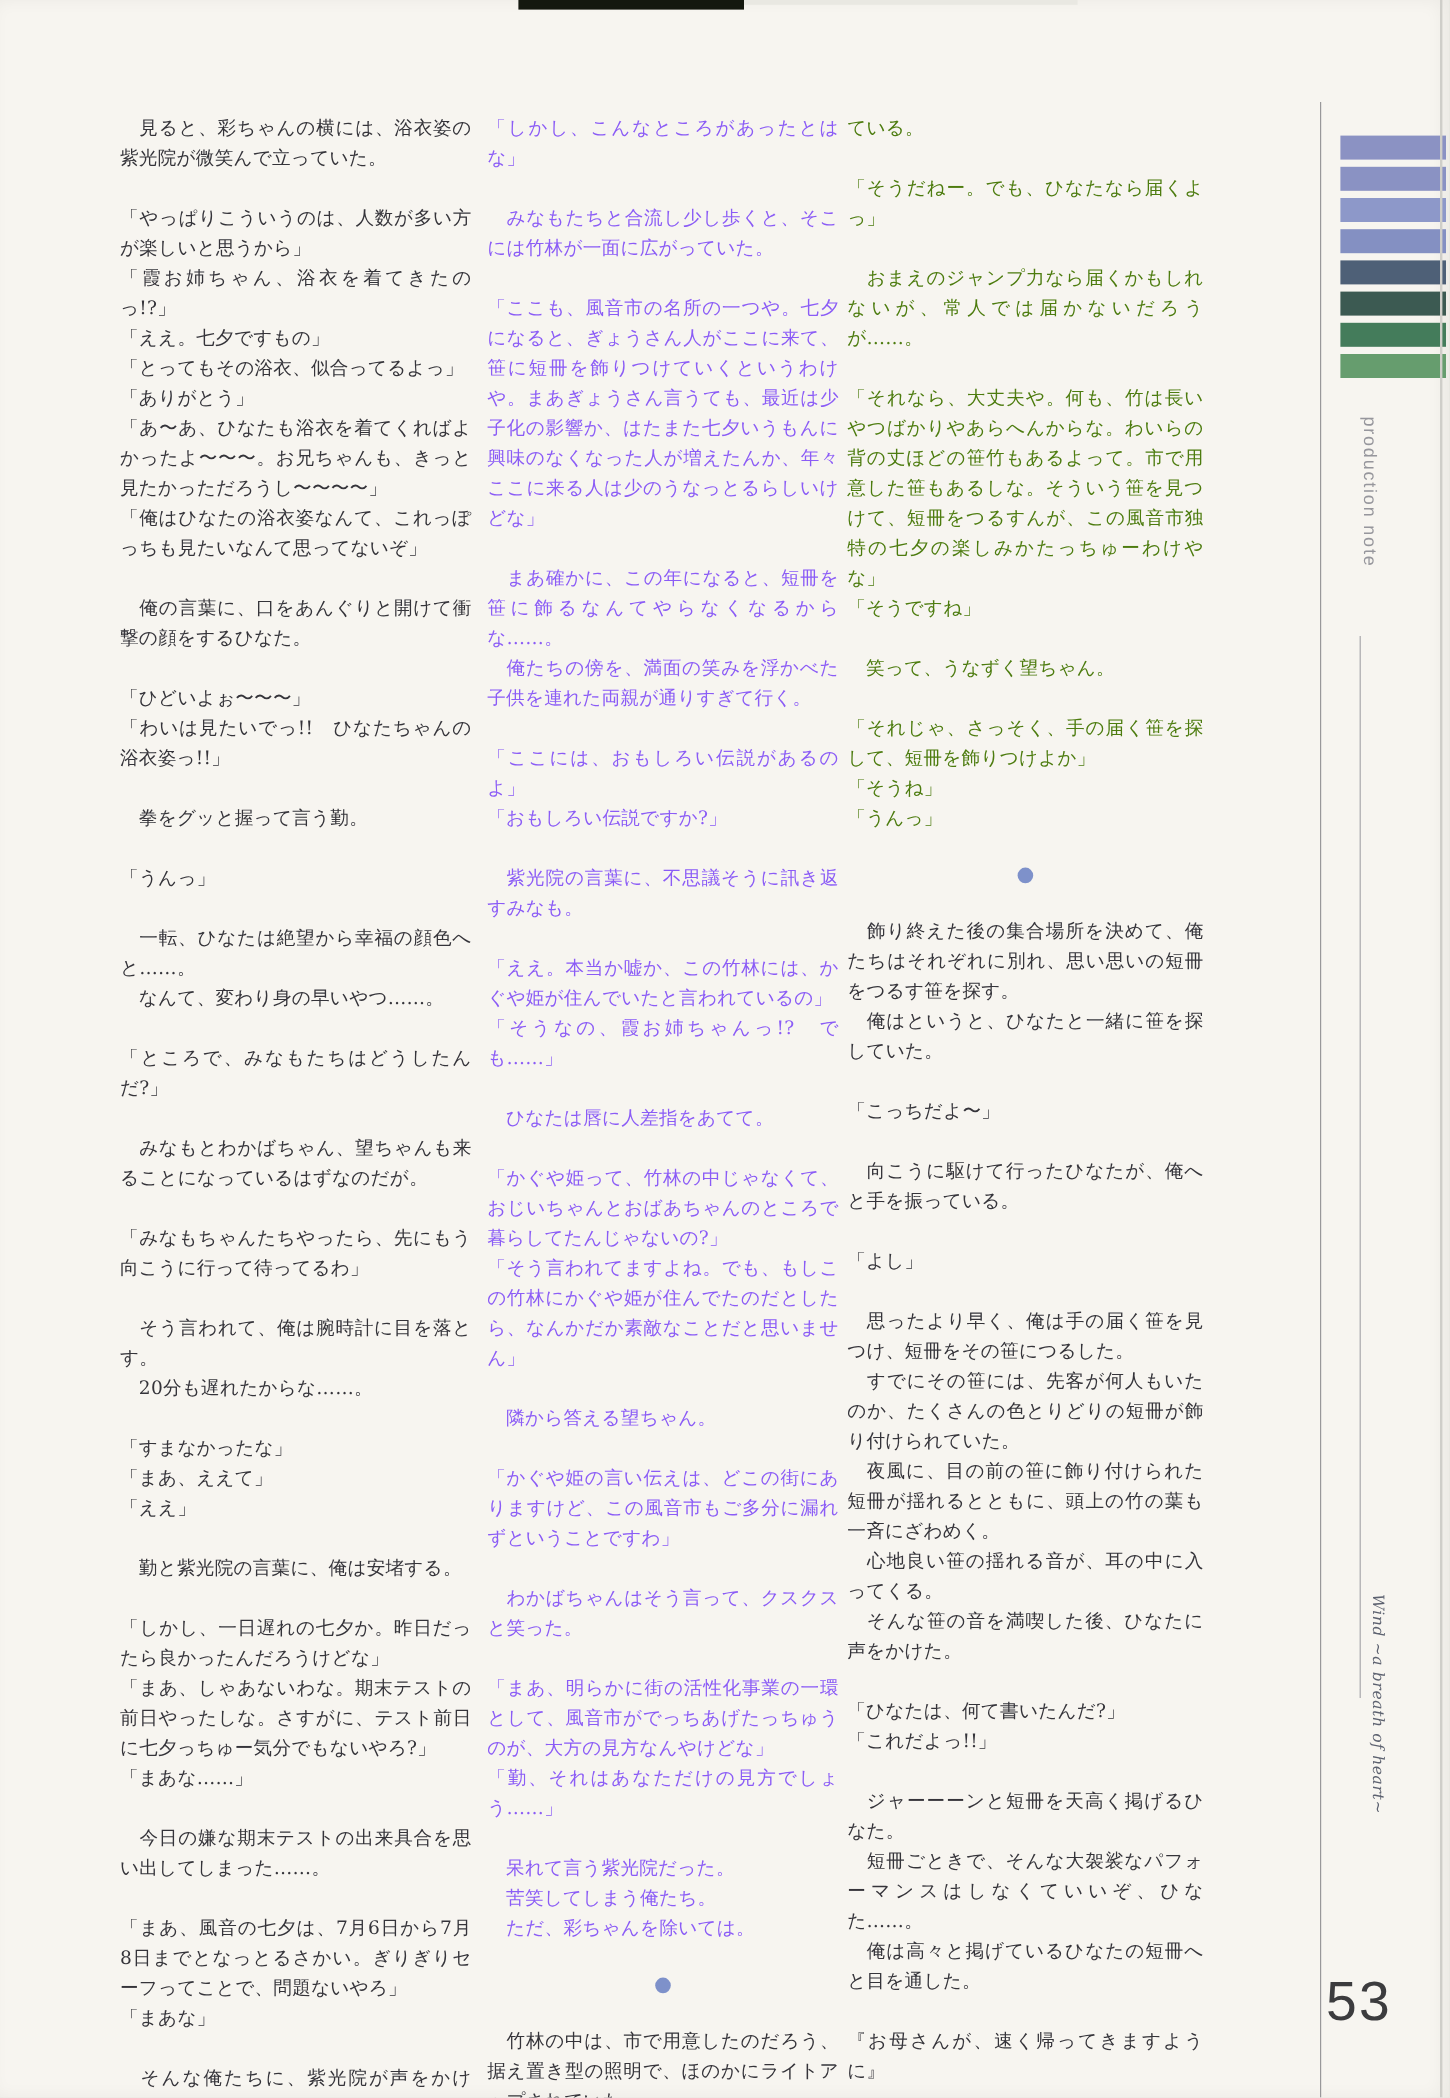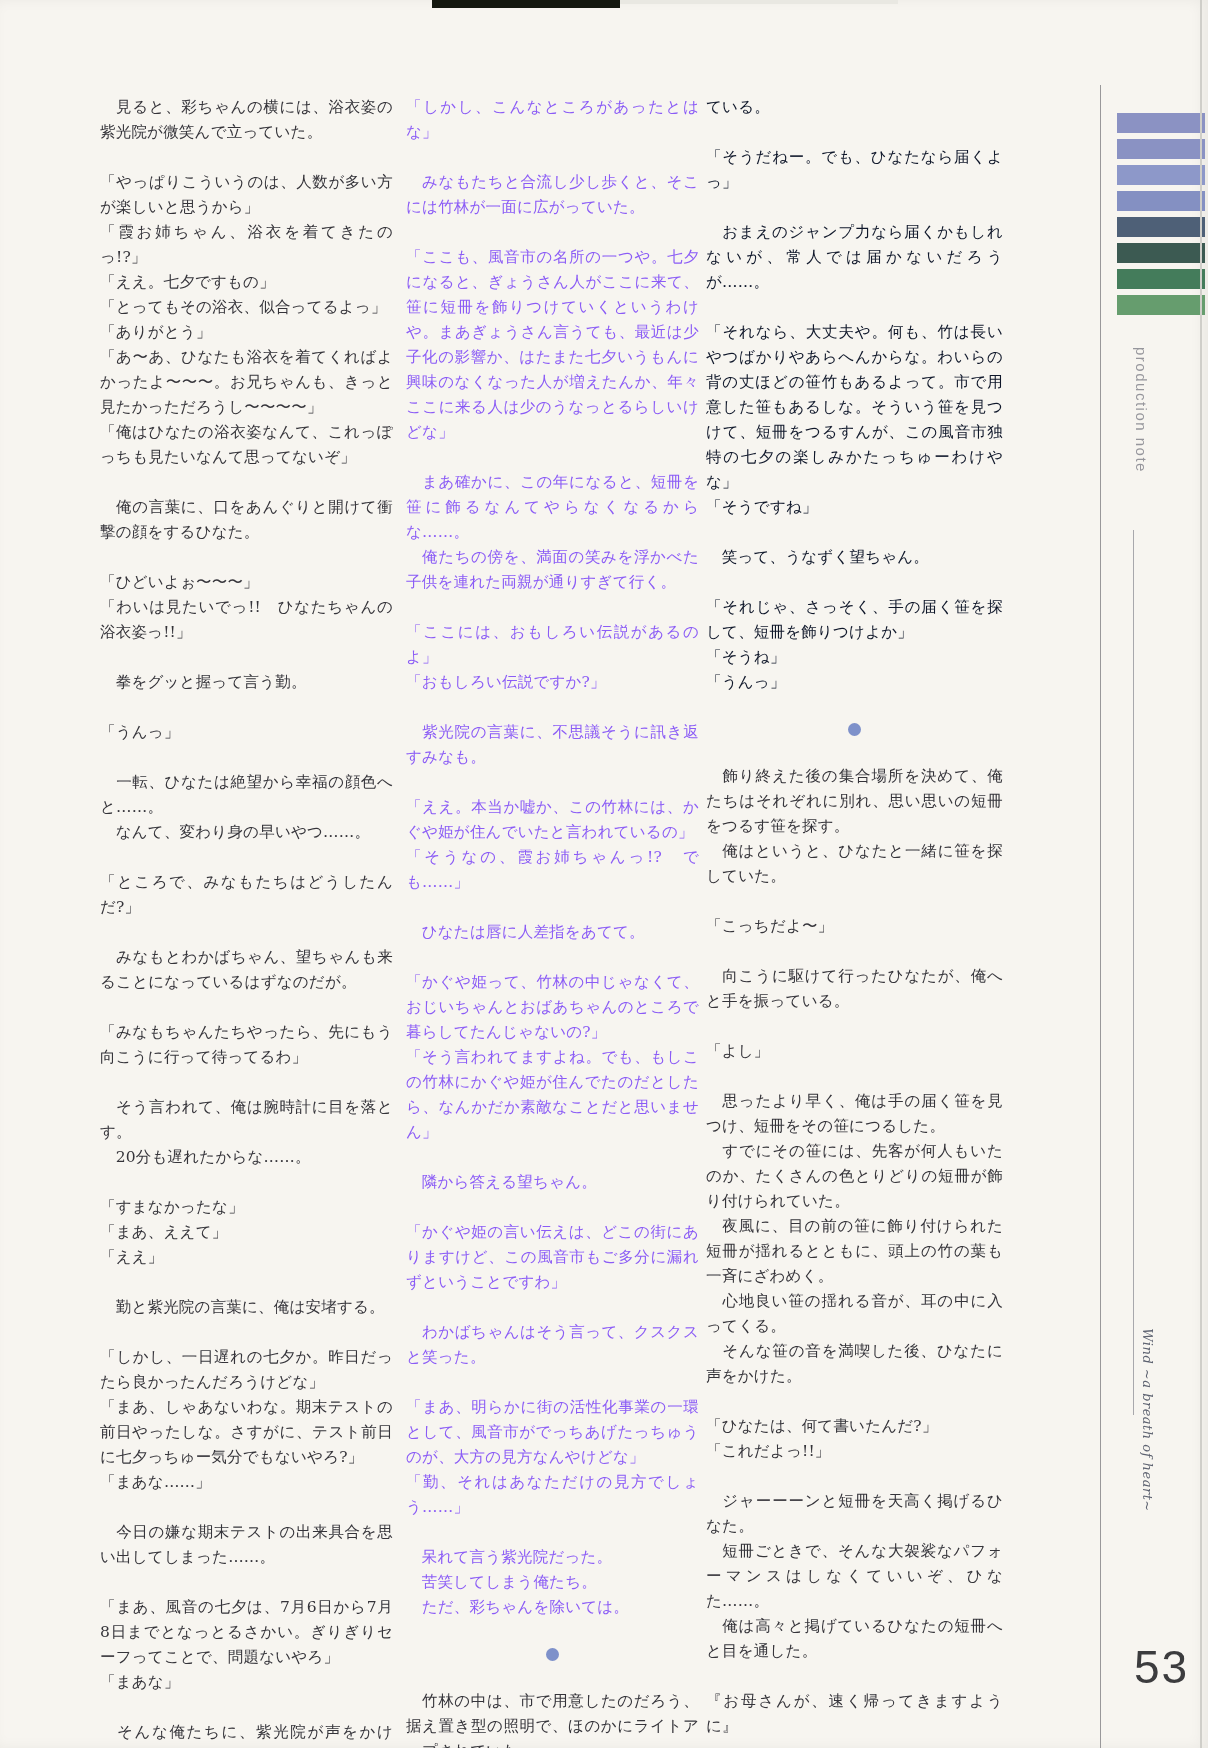--- a/index.html
+++ b/index.html
@@ -23,21 +23,21 @@
   .squares{position:absolute;left:1117px;top:113px;width:88px;display:flex;
            flex-direction:column;gap:6px;}
   .sq{width:88px;height:20px;}
   .production-note{position:absolute;left:1040px;top:400px;width:200px;height:20px;
                    transform:rotate(90deg);font-family:"Liberation Sans",sans-serif;
                    font-size:15px;color:#96969c;letter-spacing:1.5px;text-align:center;}
   .title-rule{position:absolute;left:1133px;top:530px;width:1px;height:885px;background:#a8a8ac;}
   .script-title{position:absolute;left:997px;top:1412px;width:300px;height:16px;
                 transform:rotate(90deg);font-family:"DejaVu Serif",serif;font-style:italic;
                 font-size:13px;color:#5d6270;text-align:center;letter-spacing:0.5px;}
-  .page-number{position:absolute;left:1134px;top:1640px;font-family:"Liberation Sans",sans-serif;
+  .page-number{position:absolute;left:1105px;top:1640px;font-family:"Liberation Sans",sans-serif;
                font-size:46px;font-weight:300;color:#3c3c3e;letter-spacing:2px;}
   .edge-shadow{position:absolute;left:1200px;top:0;width:2px;height:1748px;background:#cfcec9;}
 </style>
 </head>
 <body>
 
 <div class="page">
 
   <div class="strip-dark"></div>
   <div class="strip-light"></div>
@@ -139,21 +139,21 @@
 「しかし、竹がやけに長すぎないか……」
 
 　俺は周りを取り囲む竹を見上げながら言った。
 　竹は夜空を覆い隠さんとするばかりに、その身の丈を天高くへと伸ばしていた。
 
 「葉にとてもじゃないが、手が届かないだろ……」
 　竹の長さに合わせて、葉も空高くになっ</div>
   </div>
 
   <div class="col col3">
-    <div class="jp-text" style="color: #0f172a;">ている。
+    <div class="jp-text" style="color: #4d7c0f;">ている。
 
 「そうだねー。でも、ひなたなら届くよっ」
 
 　おまえのジャンプ力なら届くかもしれないが、常人では届かないだろうが……。
 
 「それなら、大丈夫や。何も、竹は長いやつばかりやあらへんからな。わいらの背の丈ほどの笹竹もあるよって。市で用意した笹もあるしな。そういう笹を見つけて、短冊をつるすんが、この風音市独特の七夕の楽しみかたっちゅーわけやな」
 「そうですね」
 
 　笑って、うなずく望ちゃん。
 

